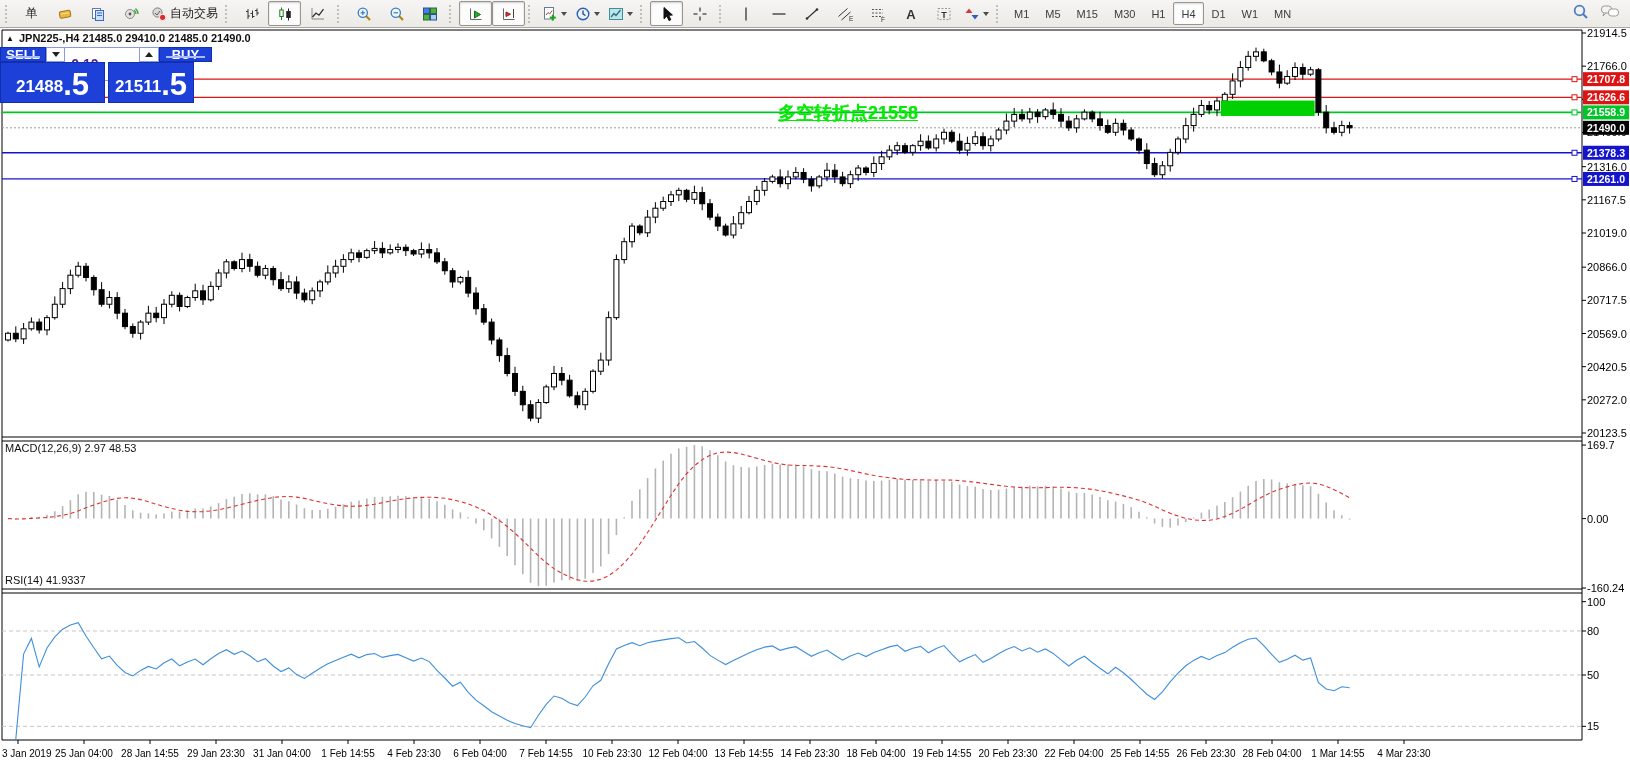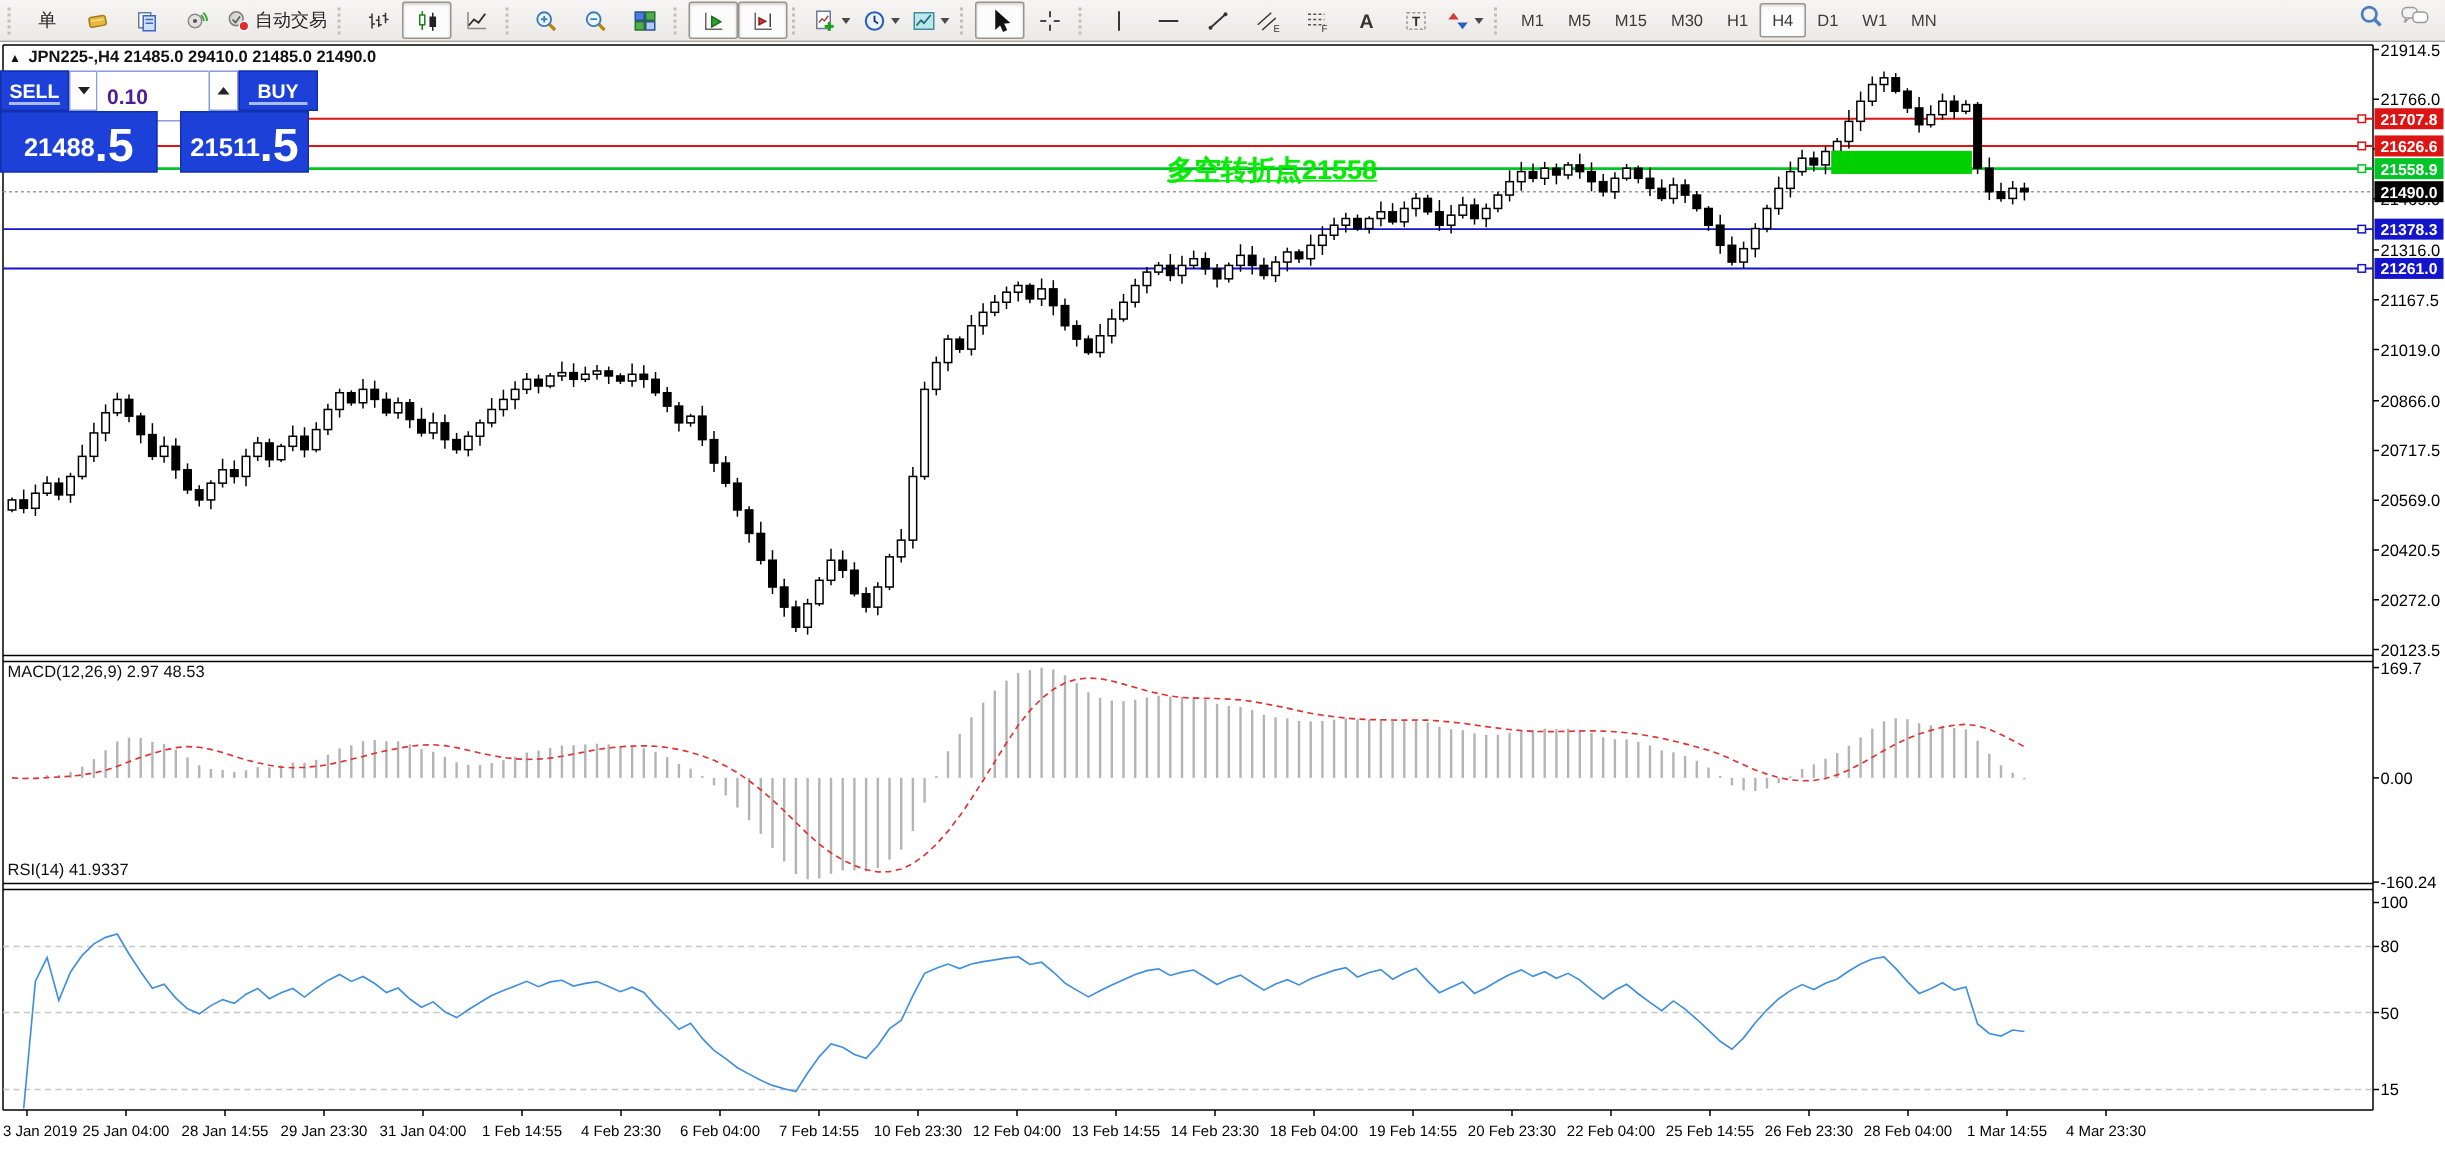--- a/index.html
+++ b/index.html
@@ -21,32 +21,32 @@
   .tb-right{margin-left:auto;display:flex;align-items:center;padding-right:8px;gap:10px}
   
   .chart-title{position:absolute;left:6px;top:32px;z-index:12;font-size:11px;font-weight:bold;color:#101010;
                display:flex;align-items:center;gap:5px}
   .chart-title .tri{font-size:8px}
   .pane-label{position:absolute;z-index:12;font-size:11px;color:#101010}
   .annotation-cn{position:absolute;z-index:11;font-size:18px;font-weight:bold;color:#00ee00;
                  text-shadow:0 0 1px rgba(0,120,0,.4);white-space:nowrap}
   
   .trade-panel{position:absolute;left:0;top:47px;width:212px;z-index:15}
-  .tp-row{display:flex;height:27px}
+  .tp-row{display:flex;height:15px}
   .tp-btn{background:#1d41d8;border:1px solid #1030b0;color:#fff;font-size:13px;font-weight:bold;
           display:flex;align-items:center;justify-content:center;position:relative}
   .tp-btn:after{content:"";position:absolute;left:12%;bottom:3px;width:76%;height:2px;background:#a9bcf7}
   .tp-sell{width:48px}.tp-buy{width:56px}
   .tp-spin{width:19px;background:#fff;border:1px solid #8a9ae0;display:flex;align-items:center;justify-content:center}
   .tp-spin span{width:0;height:0;border:4px solid transparent}
   .tp-spin .down{border-top:5px solid #222;margin-top:4px}
   .tp-spin .up{border-bottom:5px solid #222;margin-bottom:4px}
   .tp-vol{width:62px;border:1px solid #8a9ae0;border-left:none;border-right:none;background:#fff;
           font-size:14px;font-weight:bold;text-align:left;padding:16px 6px;color:#4c1d95;font-family:"Liberation Sans",sans-serif}
-  .tp-prices{display:flex;margin-top:0;gap:15px}
+  .tp-prices{display:flex;margin-top:0;gap:3px}
   .tp-price{background:#1d41d8;border:1px solid #1030b0;color:#fff;height:37px;display:flex;
             align-items:flex-end;justify-content:center;padding-bottom:2px}
   .tp-price .main{font-size:17px;font-weight:bold;line-height:26px}
   .tp-price .big{font-size:31px;font-weight:bold;line-height:31px}
   .tp-price.sell{width:103px}.tp-price.buy{width:84px}
   svg text{font-family:"Liberation Sans",sans-serif}
 </style>
 </head>
 <body>
 

